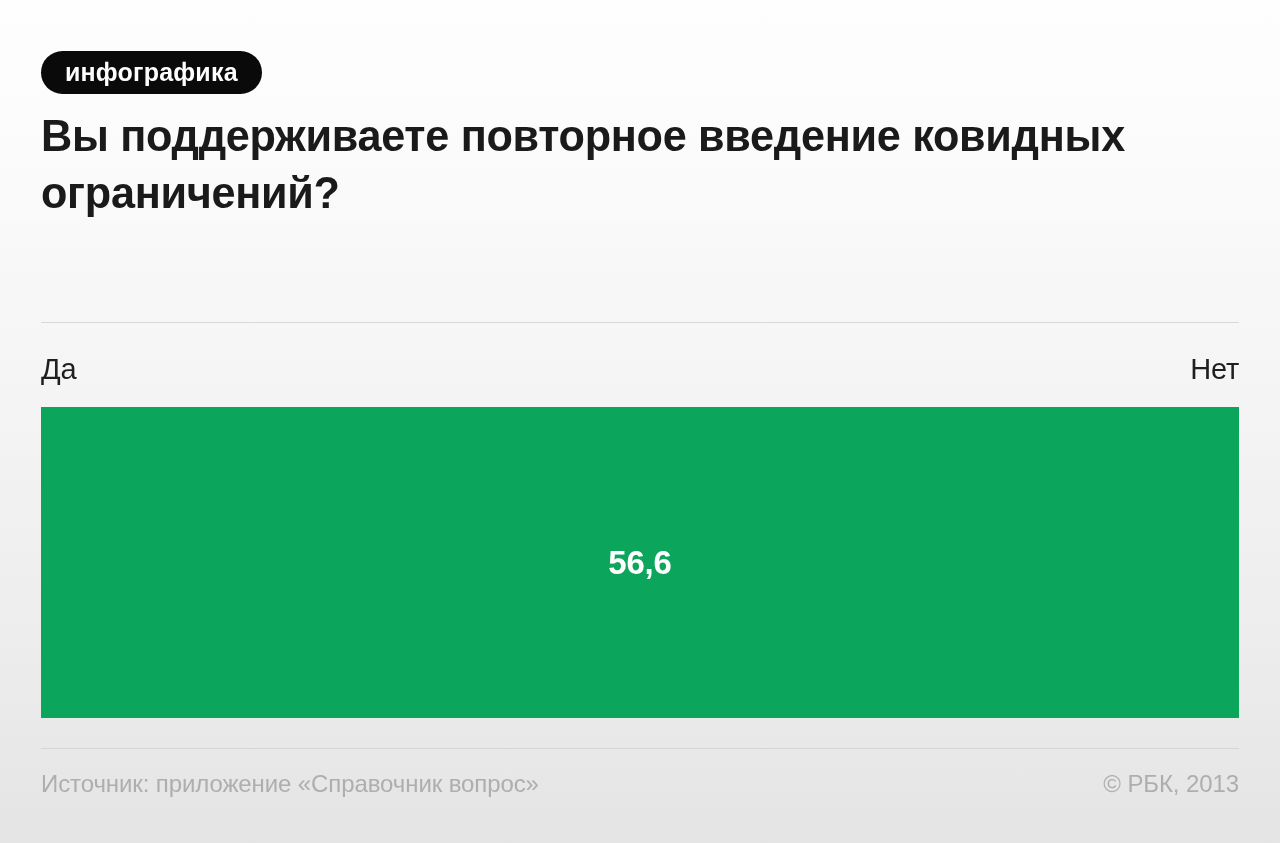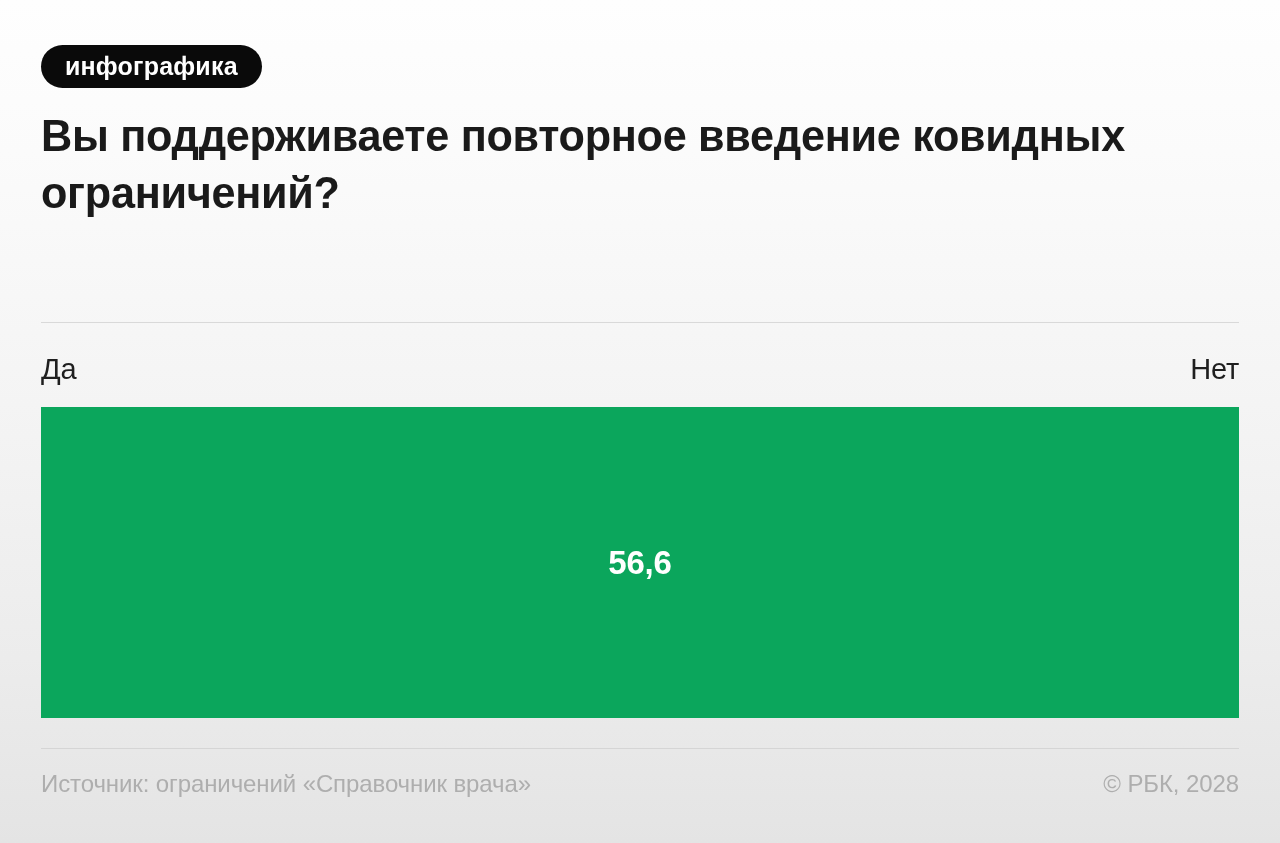--- a/index.html
+++ b/index.html
@@ -37,20 +37,21 @@
     height: 43px;
     padding: 0 24px;
     border-radius: 22px;
     background: #0a0a0a;
     color: #ffffff;
     font-size: 25px;
     font-weight: 700;
     letter-spacing: 0.2px;
     line-height: 1;
     white-space: nowrap;
+    margin-top: 6px;
   }
 
   
   .title {
     position: absolute;
     left: 41px;
     top: 107px;
     width: 1180px;
     margin: 0;
     color: #1a1a1a;
@@ -173,17 +174,17 @@
 
   <div class="bar">
     <div class="segment segment-yes" style="flex: 56.6 1 0px; background: rgb(11, 166, 92);">
       <span class="segment-value">56,6</span>
     </div>
   </div>
 
   <div class="rule rule-bottom"></div>
 
   <div class="footer">
-    <span class="footer-text">Источник: ограничений «Справочник врача»</span>
-    <span class="footer-text">© РБК, 2028</span>
+    <span class="footer-text">Источник: приложение «Справочник вопрос»</span>
+    <span class="footer-text">© РБК, 2013</span>
   </div>
 
 </div>
 
 </body></html>

